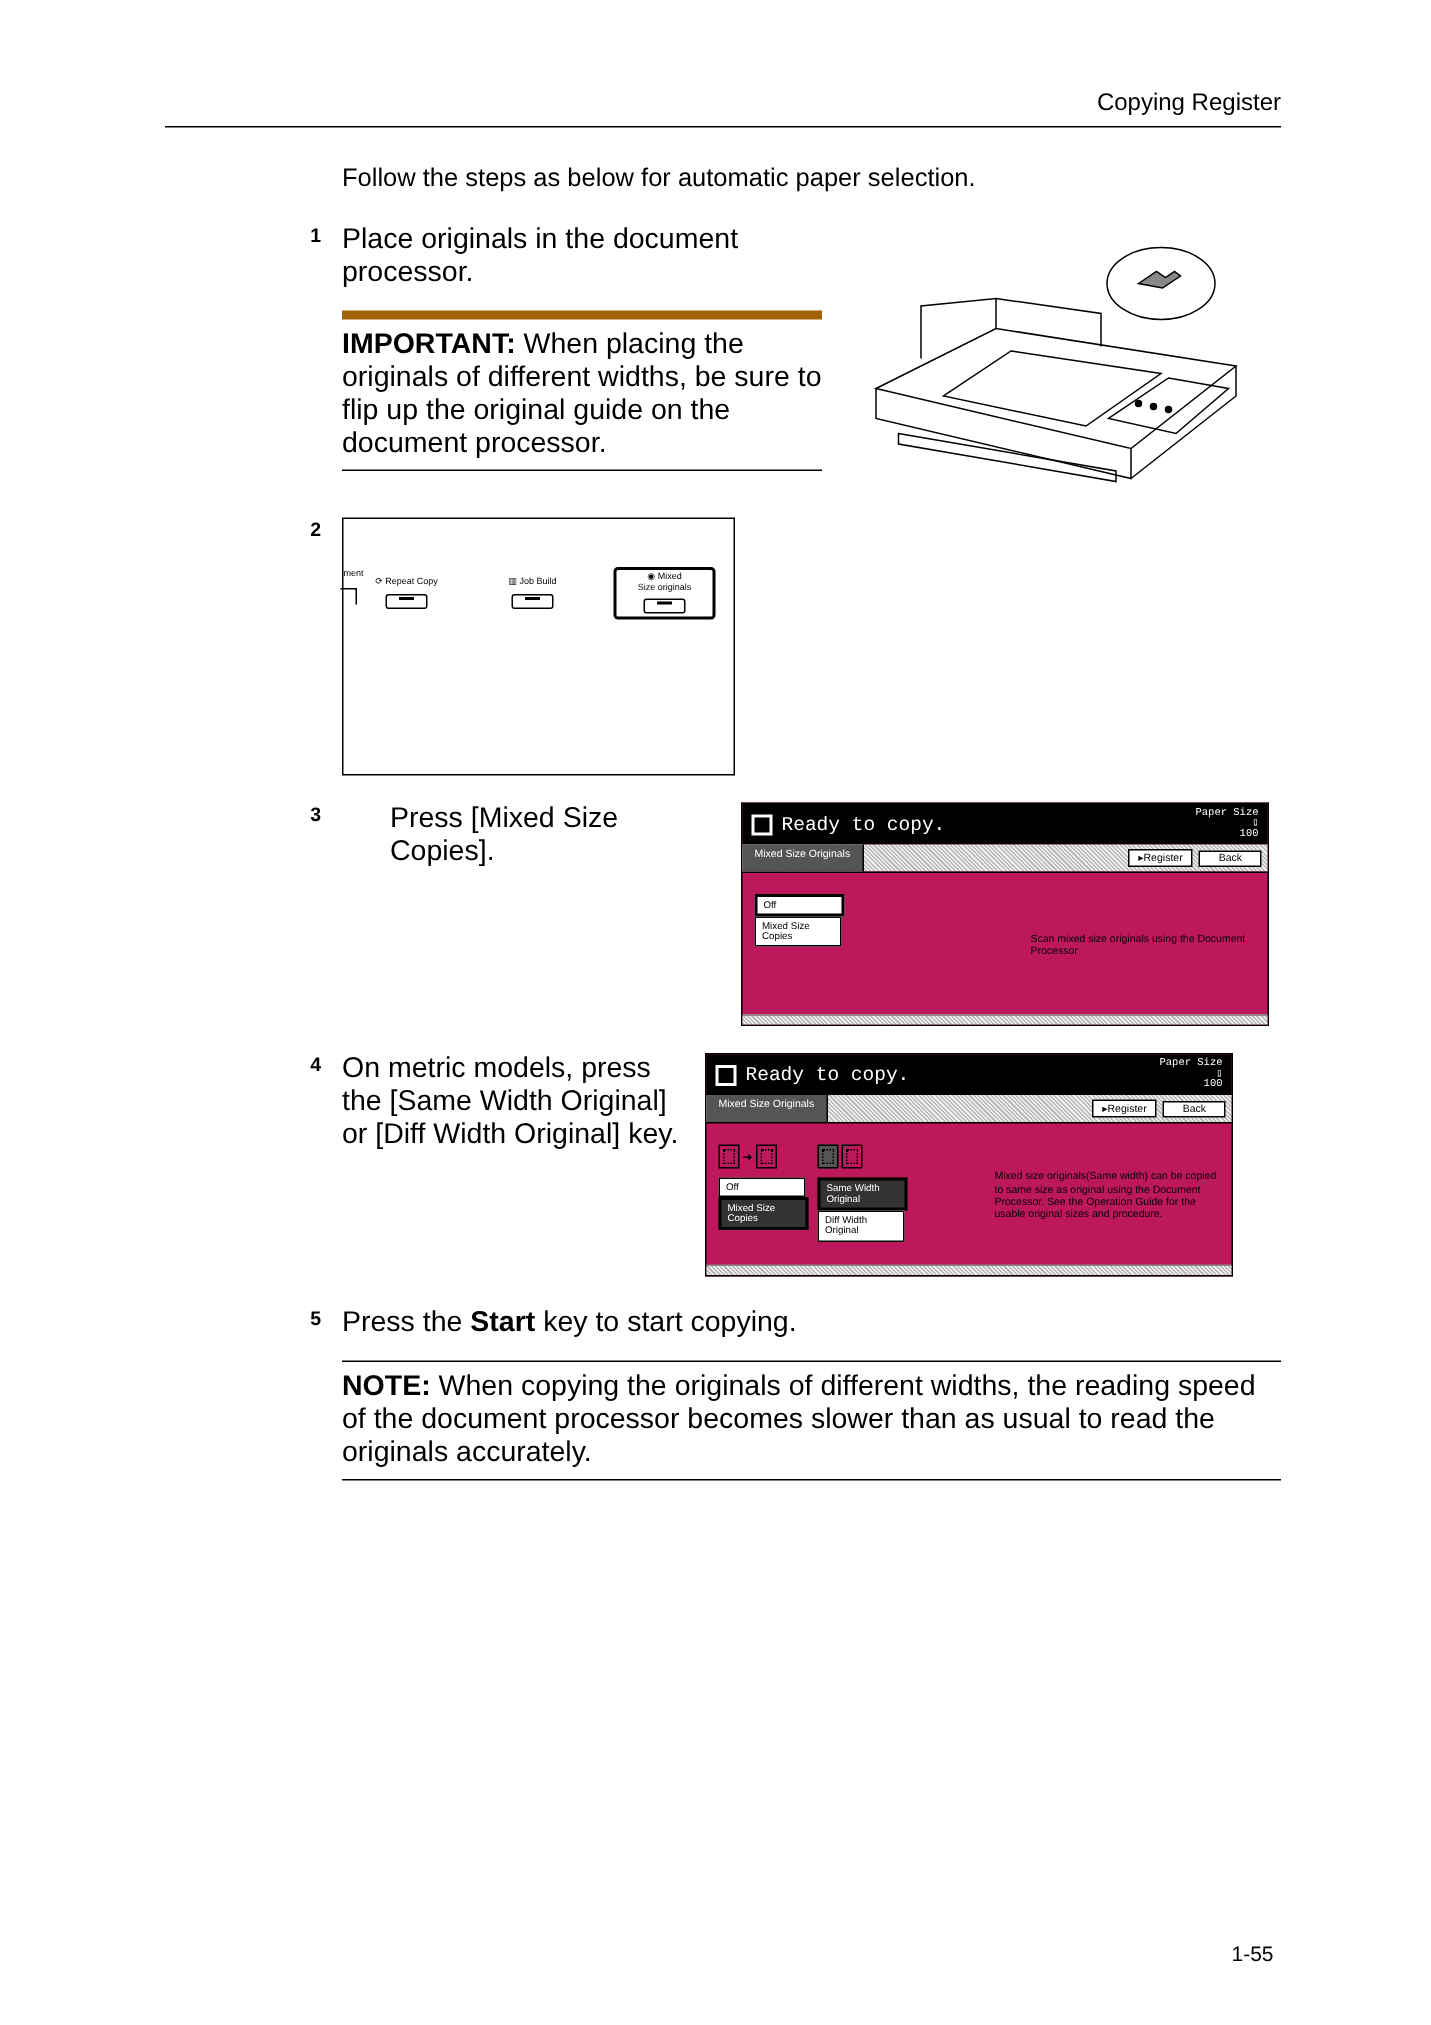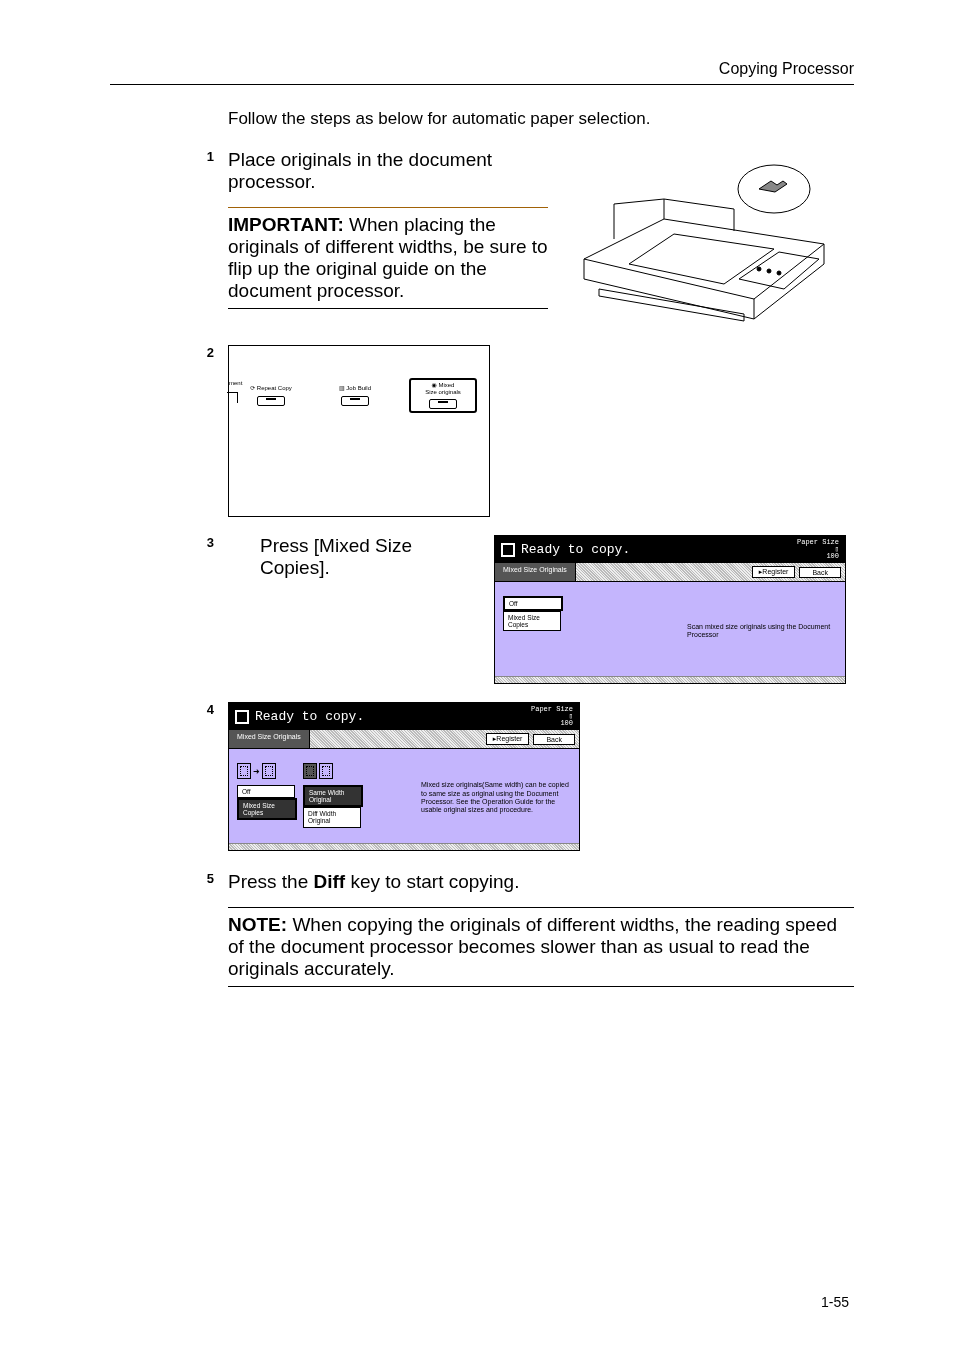--- a/index.html
+++ b/index.html
@@ -45,21 +45,21 @@
   .step-body {
     font-size: 19px;
     flex: 1;
     padding-right: 12px;
   }
   .step-right {
     width: 280px;
     flex-shrink: 0;
   }
   .important-box {
-    border-top: 1px solid #a16207;
+    border-top: 6px solid #a16207;
     border-bottom: 1px solid #000;
     padding: 6px 0;
     margin-top: 14px;
     width: 320px;
   }
   .note-box {
     border-top: 1px solid #000;
     border-bottom: 1px solid #000;
     padding: 6px 0;
     margin-top: 14px;
@@ -126,21 +126,21 @@
     width: 10px; height: 10px;
     border-top: 1px solid #000;
     border-right: 1px solid #000;
   }
 
   
   .ts-panel {
     width: 350px;
     border: 1px solid #000;
     font-size: 8px;
-    background: #c4b5fd;
+    background: #be185d;
     position: relative;
   }
   .ts-title {
     background: #000;
     color: #fff;
     font-family: "Courier New", monospace;
     font-size: 13px;
     padding: 3px 6px;
     display: flex;
     align-items: center;
@@ -239,21 +239,21 @@
     content:""; position:absolute; inset:2px; border:1px dotted #000;
   }
   .arrow { font-size:8px; }
 </style>
 </head>
 <body>
 
 <div class="page">
 
   <div class="header-area">
-    <span>Copying Processor</span>
+    <span>Copying Register</span>
   </div>
 
   <div class="intro">Follow the steps as below for automatic paper selection.</div>
 
   <div class="step-row">
     <div class="step-num">1</div>
     <div class="step-body">
       <span>Place originals in the document processor.</span>
       <div class="important-box">
         <span class="b">IMPORTANT:</span><span> When placing the originals of different widths, be sure to flip up the original guide on the document processor.</span>
@@ -337,20 +337,23 @@
           </div>
           <div class="ts-desc" style="align-self:center;">Scan mixed size originals using the Document Processor</div>
         </div>
         <div class="ts-bottom-hatch"></div>
       </div>
     </div>
   </div>
 
   <div class="step-row" style="margin-top:18px;">
     <div class="step-num">4</div>
+    <div class="step-body" style="max-width:230px;">
+      <span>On metric models, press the [Same Width Original] or [Diff Width Original] key.</span>
+    </div>
     <div class="step-right" style="width:360px;">
       <div class="ts-panel">
         <div class="ts-title">
           <div class="ts-title-left">
             <div class="ts-docicon"></div>
             <span>Ready to copy.</span>
           </div>
           <div class="ts-title-right">
             <span>Paper Size</span><br>
             <span>▯</span><br>
@@ -388,21 +391,21 @@
           <div class="ts-desc" style="align-self:center;">Mixed size originals(Same width) can be copied to same size as original using the Document Processor. See the Operation Guide for the usable original sizes and procedure.</div>
         </div>
         <div class="ts-bottom-hatch"></div>
       </div>
     </div>
   </div>
 
   <div class="step-row" style="margin-top:20px;">
     <div class="step-num">5</div>
     <div class="step-body" style="padding-right:0;">
-      <span>Press the </span><span class="b">Diff</span><span> key to start copying.</span>
+      <span>Press the </span><span class="b">Start</span><span> key to start copying.</span>
       <div class="note-box">
         <span class="b">NOTE:</span><span> When copying the originals of different widths, the reading speed of the document processor becomes slower than as usual to read the originals accurately.</span>
       </div>
     </div>
   </div>
 
   <div class="page-num">1-55</div>
 </div>
 
 </body></html>

